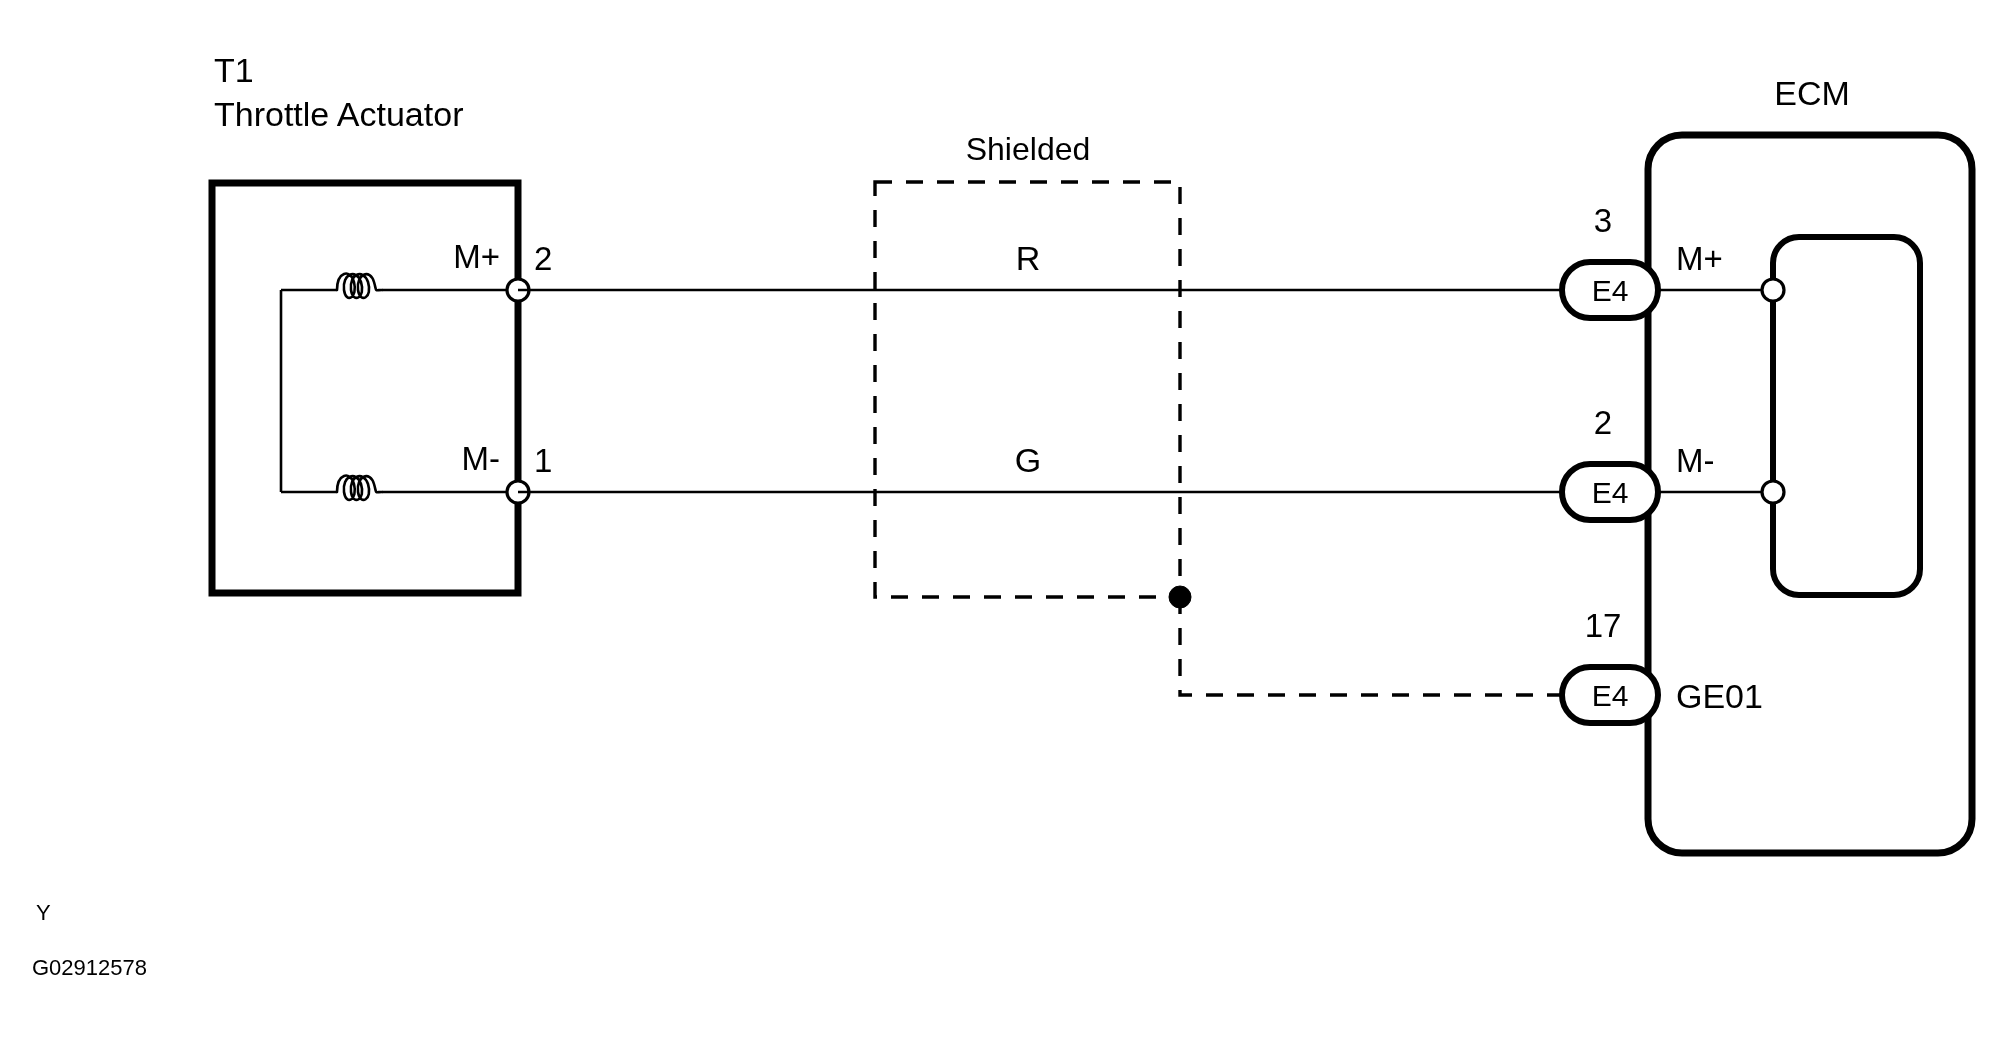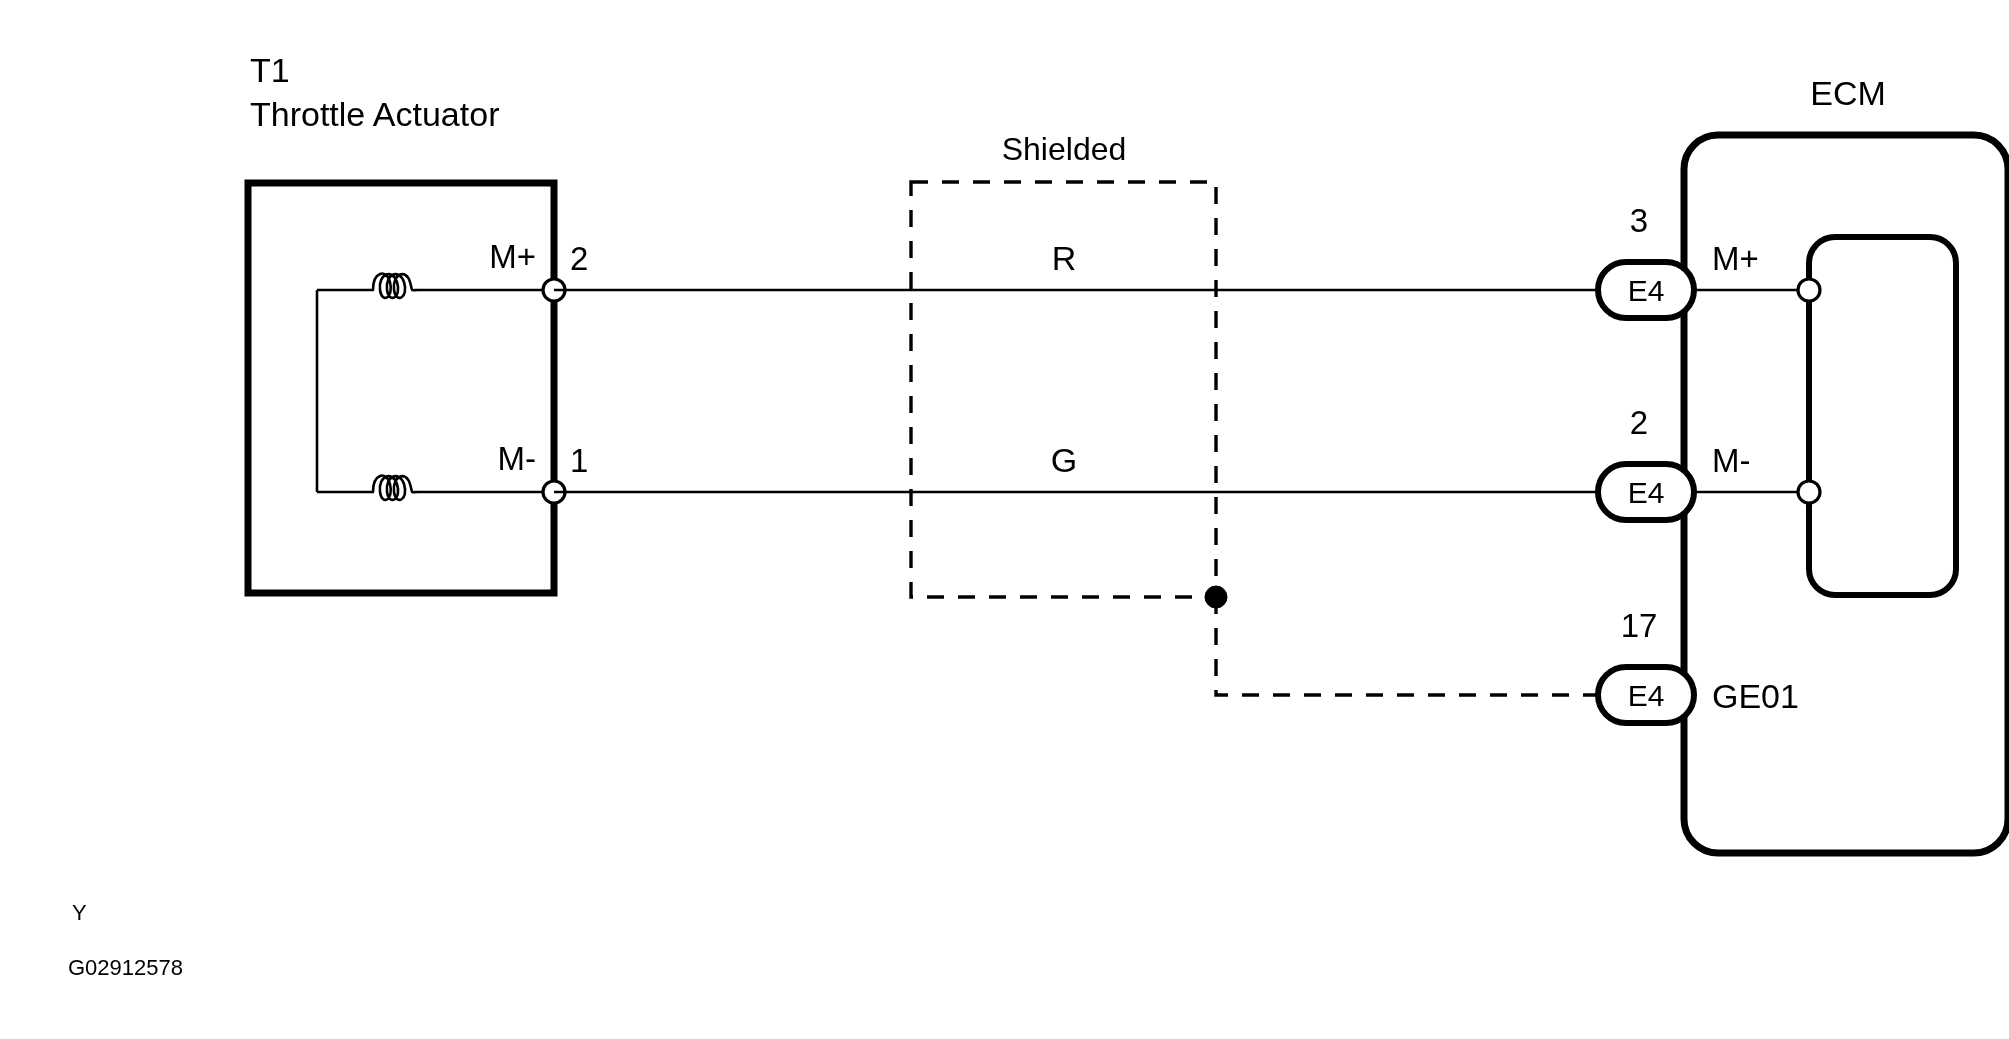--- a/index.html
+++ b/index.html
@@ -13,21 +13,20 @@
     height: 1039px;
     overflow: hidden;
     font-family: "Liberation Sans", sans-serif;
     color: #000000;
   }
   #diagram-root {
     position: relative;
     width: 1715px;
     height: 1039px;
     background: #ffffff;
-    margin-left: 36px;
   }
   svg.diagram-canvas {
     display: block;
     width: 2009px;
     height: 1039px;
   }
   .dgm-text {
     font-family: "Liberation Sans", sans-serif;
     fill: #000000;
     stroke: none;

